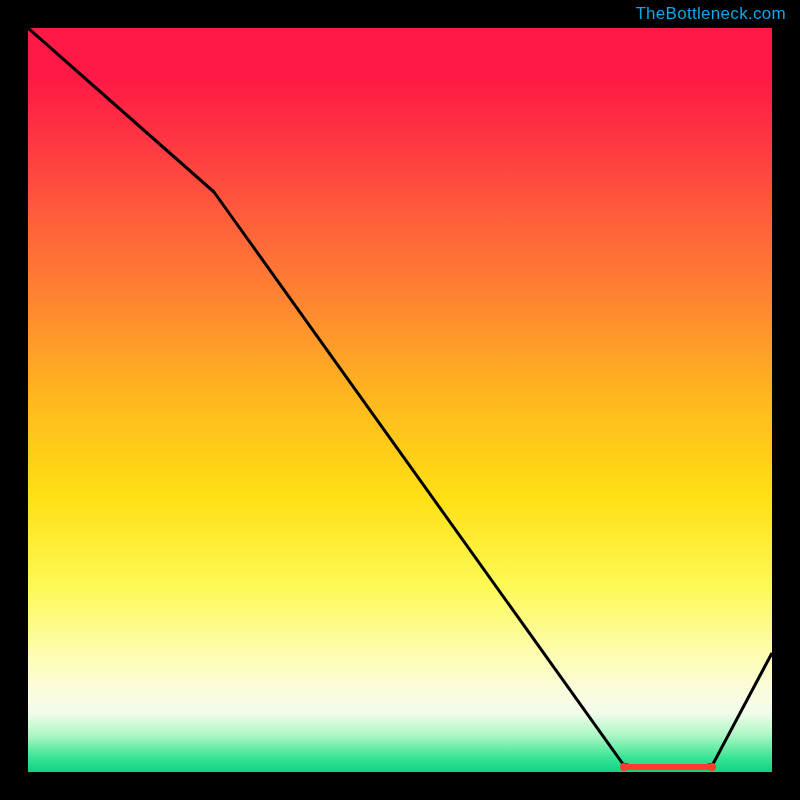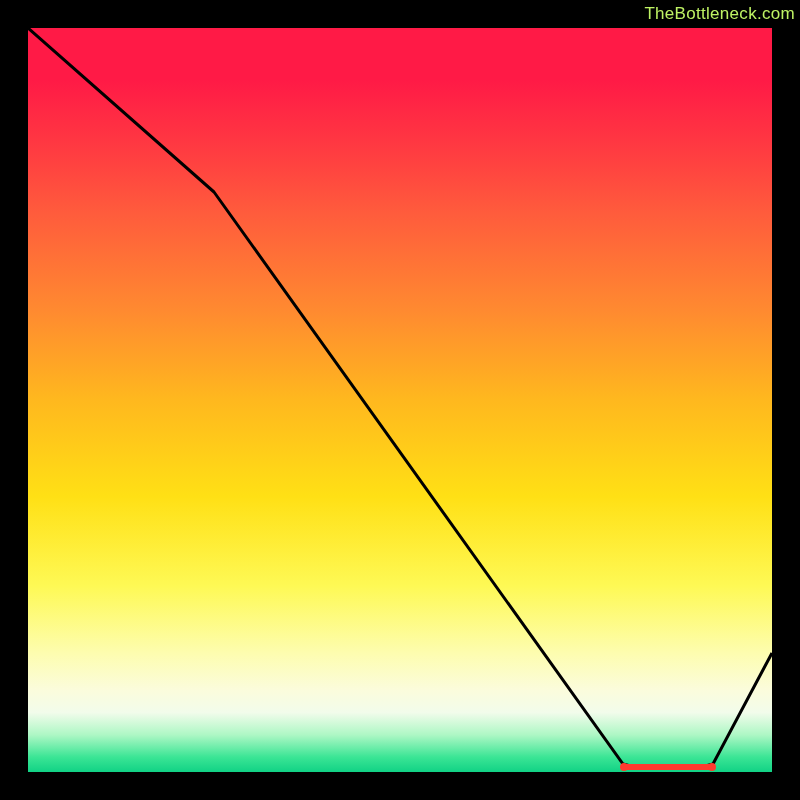--- a/index.html
+++ b/index.html
@@ -1,17 +1,17 @@
 <!DOCTYPE html>
 <html><head>
 <meta charset="utf-8">
 <style>
 *{margin:0;padding:0;box-sizing:border-box}
 body{width:800px;height:800px;background:#000;position:relative;font-family:Arial,sans-serif}
-.attrib{position:absolute;top:4px;right:5px;color:#bef264;font-size:17px;letter-spacing:0.3px}
+.attrib{position:absolute;top:4px;right:14px;color:#0ea5e9;font-size:17px;letter-spacing:0.3px}
 .plot{position:absolute;top:28px;left:28px;width:744px;height:744px;overflow:hidden}
 .grad{position:absolute;inset:0;background:linear-gradient(to bottom,
  #ff1a46 0%,
  #ff1a46 7%,
  #ff3642 15%,
  #ff5c3c 25%,
  #ff8a30 38%,
  #ffb81e 50%,
  #ffe015 63%,
  #fef955 75%,

